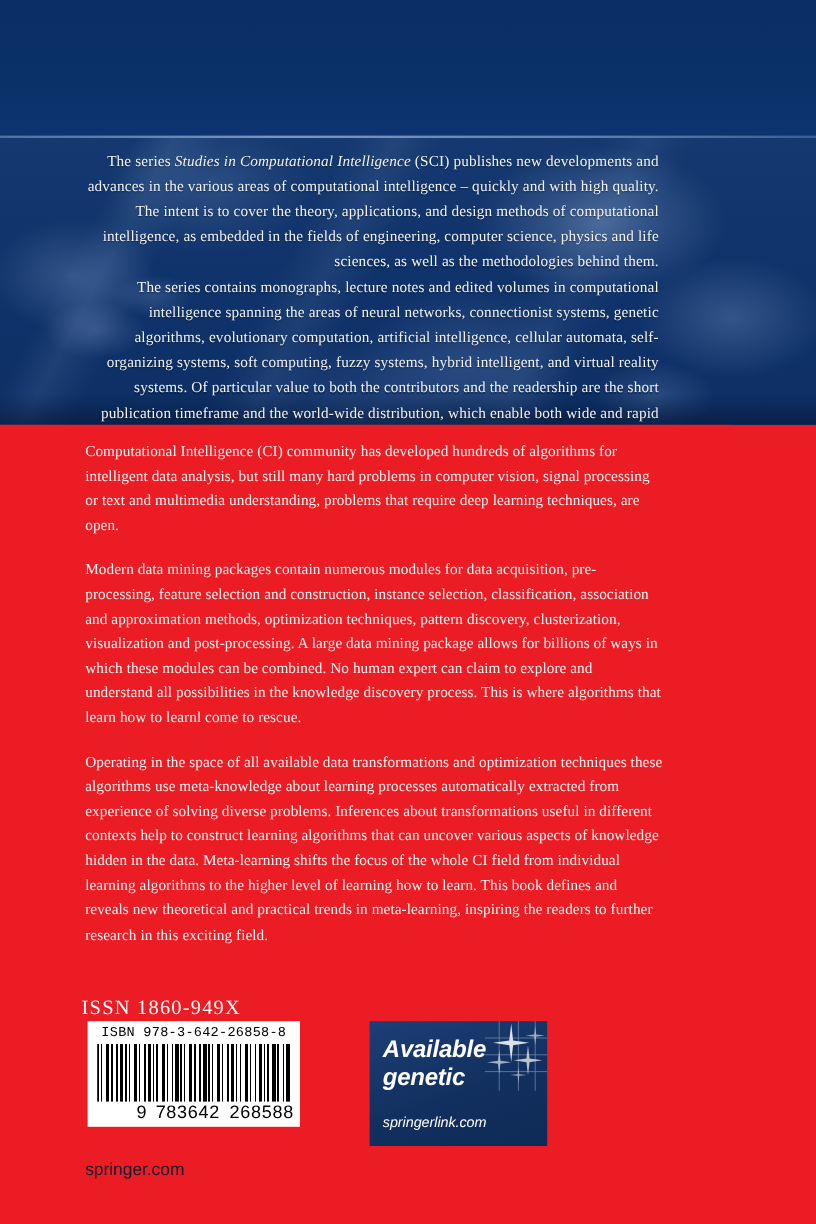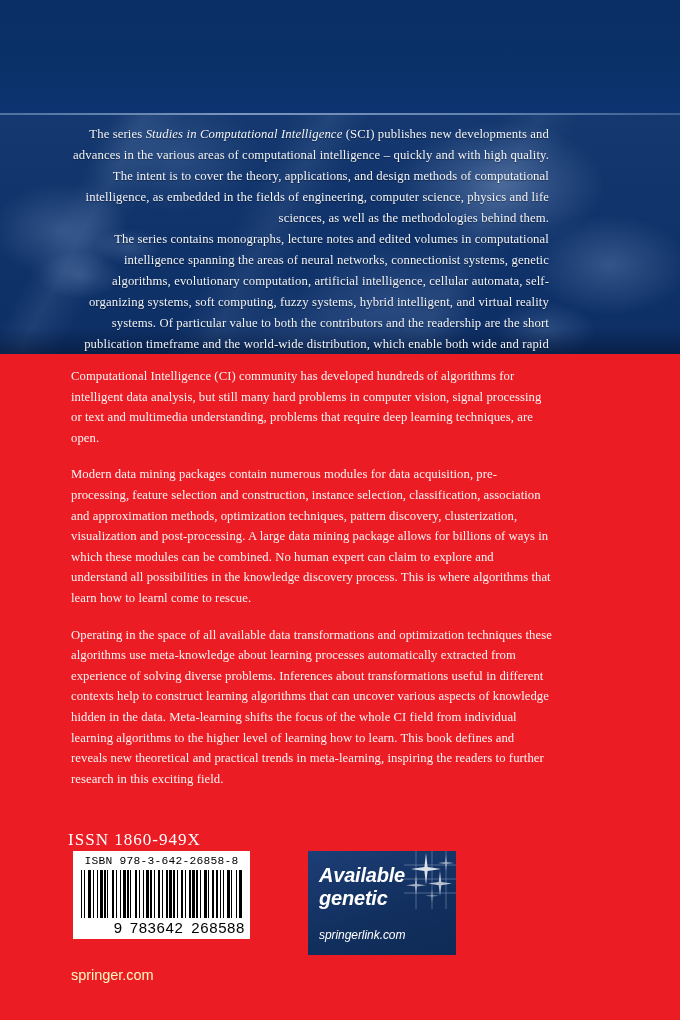--- a/index.html
+++ b/index.html
@@ -214,21 +214,21 @@
     font-family: "Liberation Sans", sans-serif;
     font-style: italic;
     font-size: 12px;
     letter-spacing: -.005em;
   }
 
   .springer-logo {
     position: absolute;
     left: 71px;
     top: 967px;
-    color: #fef9c3;
+    color: #0f172a;
     font-family: "Liberation Sans", sans-serif;
     font-size: 14.5px;
     letter-spacing: -.002em;
   }
 </style>
 </head>
 <body>
 
 <div id="cover">
 

